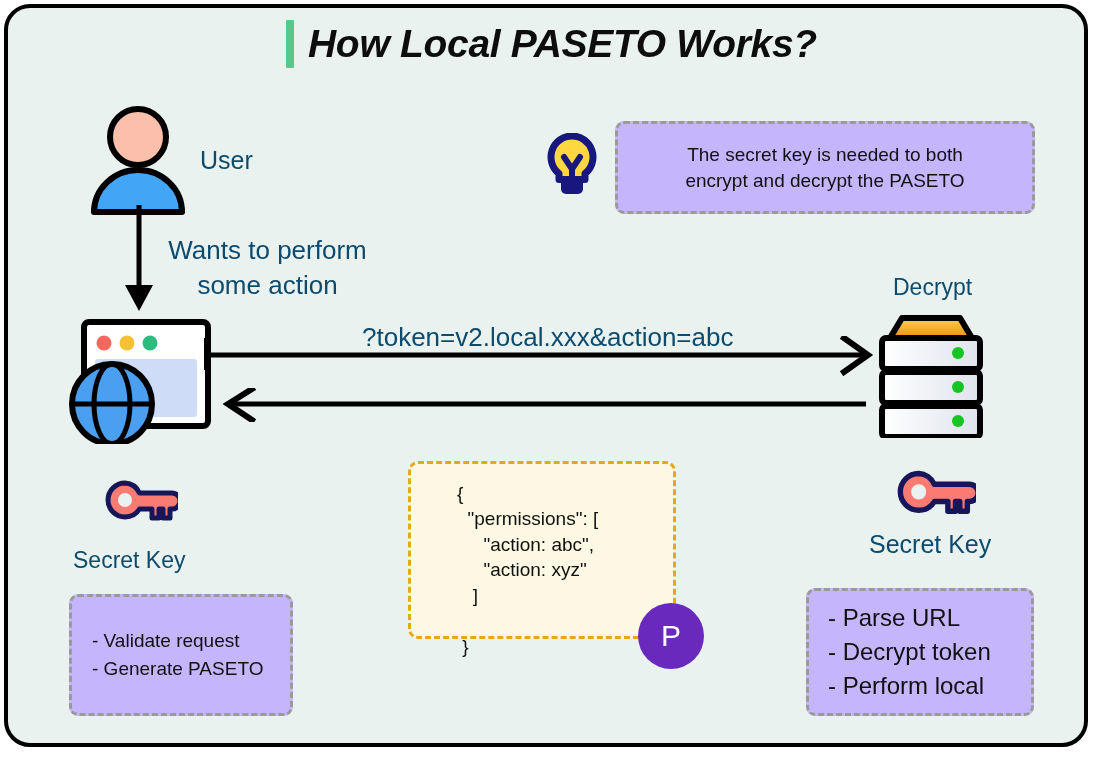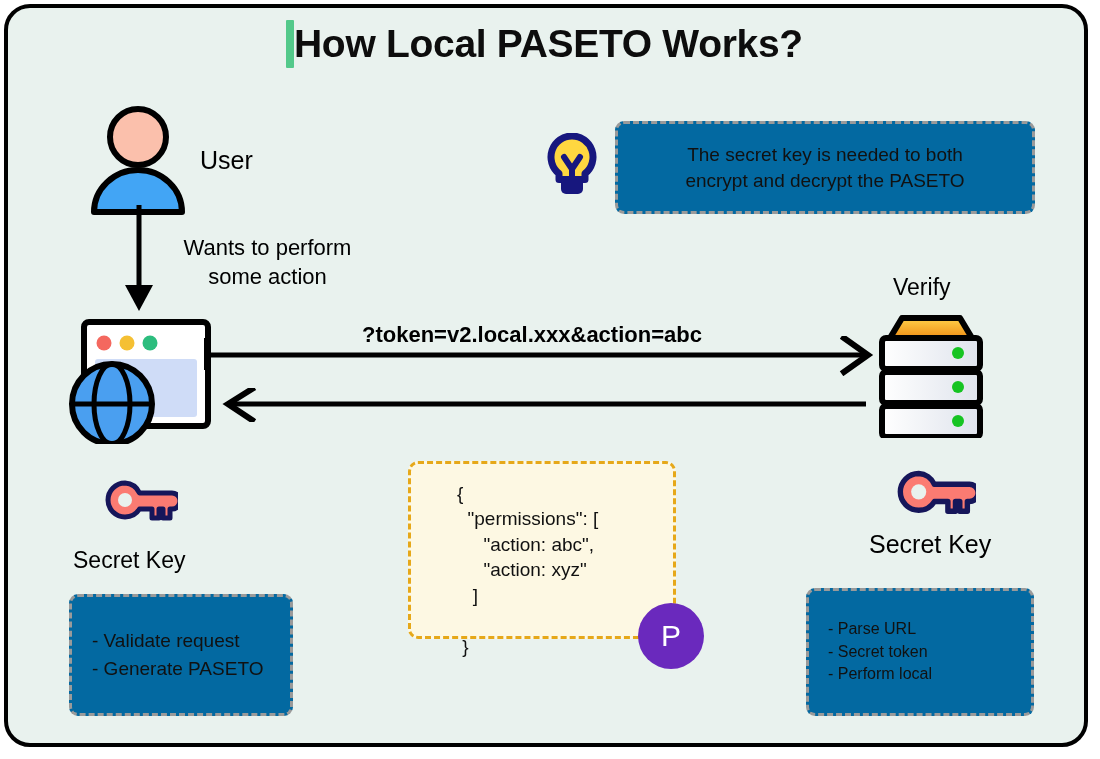--- a/index.html
+++ b/index.html
@@ -28,80 +28,81 @@
     box-sizing: border-box;
   }
 
   
   .title-wrap {
     position: absolute;
     left: 286px;
     top: 20px;
     display: flex;
     align-items: center;
+    gap: 14px;
+    font-style: italic;
   }
   .title-bar {
     width: 8px;
     height: 48px;
     background: #53c98a;
     border-radius: 1px;
   }
   .title-text {
     font-size: 39px;
     font-weight: bold;
     color: #0d0d0d;
     letter-spacing: -0.3px;
     white-space: nowrap;
   }
 
   
   .lbl {
     position: absolute;
-    color: #000000;
+    color: #0c4a6e;
     white-space: pre;
   }
   .lbl-user {
     left: 200px;
     top: 146px;
     font-size: 25px;
   }
   .lbl-wants {
     left: 160px;
     top: 233px;
-    font-size: 22px;
+    font-size: 26px;
     text-align: center;
     line-height: 1.34;
     width: 215px;
   }
   .lbl-server {
     left: 893px;
     top: 274px;
     font-size: 23px;
   }
   .lbl-query {
     left: 362px;
     top: 322px;
-    font-size: 22px;
-    font-weight: bold;
+    font-size: 26px;
   }
   .lbl-secret-left {
     left: 73px;
     top: 547px;
     font-size: 23px;
   }
   .lbl-secret-right {
     left: 869px;
     top: 530px;
     font-size: 25px;
   }
 
   
   .note {
     position: absolute;
-    background: #0369a1;
+    background: #c4b5fd;
     border: 3px dashed #9a9a9a;
     border-radius: 9px;
     box-sizing: border-box;
     color: #111111;
     display: flex;
     flex-direction: column;
     justify-content: center;
   }
   .note-tip {
     left: 615px;
@@ -121,21 +122,21 @@
     padding-left: 20px;
     font-size: 19px;
     line-height: 1.45;
   }
   .note-server {
     left: 806px;
     top: 588px;
     width: 228px;
     height: 128px;
     padding-left: 19px;
-    font-size: 16px;
+    font-size: 24px;
     line-height: 1.42;
   }
   .note-line { white-space: pre; }
 
   
   .json-box {
     position: absolute;
     left: 408px;
     top: 461px;
     width: 268px;
@@ -215,21 +216,21 @@
     <line x1="2" y1="2" x2="2" y2="34" stroke="#000" stroke-width="5"></line>
     <line x1="2" y1="19" x2="660" y2="19" stroke="#000" stroke-width="5"></line>
     <polyline points="640,2 664,19 640,36" fill="none" stroke="#000" stroke-width="6" stroke-linecap="square"></polyline>
   </svg>
 
   <svg class="icon" style="left:218px; top:388px;" width="658" height="34" viewBox="0 0 658 34">
     <line x1="648" y1="16" x2="14" y2="16" stroke="#000" stroke-width="5"></line>
     <polyline points="34,1 10,16 34,32" fill="none" stroke="#000" stroke-width="6" stroke-linecap="square"></polyline>
   </svg>
 
-  <div class="lbl lbl-server">Verify</div>
+  <div class="lbl lbl-server">Decrypt</div>
   <svg class="icon" style="left:872px; top:310px;" width="118" height="128" viewBox="0 0 118 128">
     <defs>
       <linearGradient id="gtop" x1="0" y1="0" x2="0" y2="1">
         <stop offset="0" stop-color="#ffd14a"></stop>
         <stop offset="1" stop-color="#ef8f16"></stop>
       </linearGradient>
       <linearGradient id="grack" x1="0" y1="0" x2="1" y2="0">
         <stop offset="0" stop-color="#ffffff"></stop>
         <stop offset="1" stop-color="#dfe3ec"></stop>
       </linearGradient>
@@ -267,21 +268,21 @@
   </svg>
   <div class="lbl lbl-secret-right">Secret Key</div>
 
   <div class="note note-client">
     <div class="note-line">- Validate request</div>
     <div class="note-line">- Generate PASETO</div>
   </div>
 
   <div class="note note-server">
     <div class="note-line">- Parse URL</div>
-    <div class="note-line">- Secret token</div>
+    <div class="note-line">- Decrypt token</div>
     <div class="note-line">- Perform local</div>
   </div>
 
   <div class="json-box">
     <div class="json-text">{
   "permissions": [
      "action: abc",
      "action: xyz"
    ]
 

